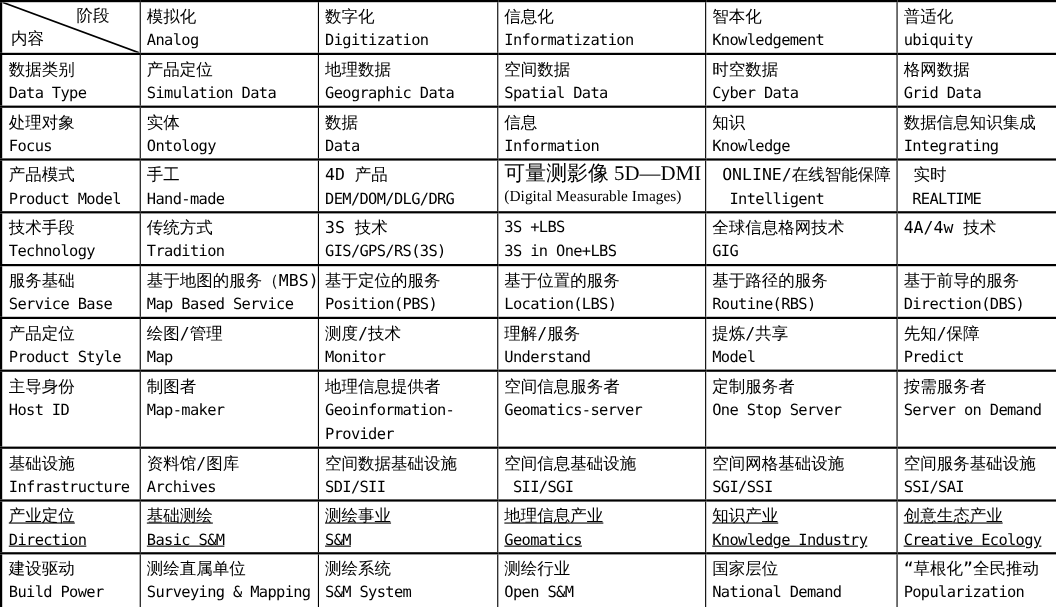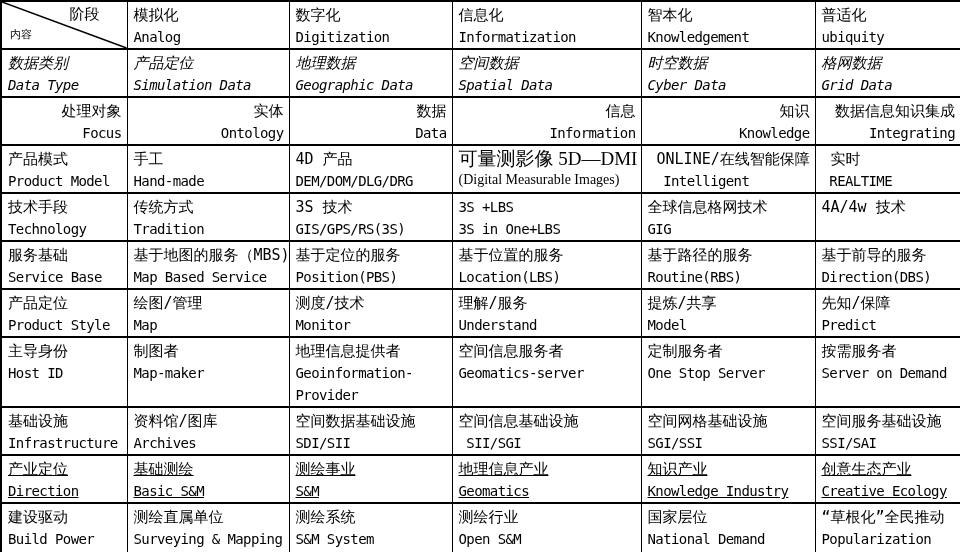--- a/index.html
+++ b/index.html
@@ -16,21 +16,21 @@
   }
   .line{white-space:pre;line-height:22px;}
   .cjk{font-size:15px;letter-spacing:0;}
   .latin{font-size:14px;letter-spacing:-0.6px;}
   .serif-cell .line{font-family:"Liberation Serif","DejaVu Serif",serif;letter-spacing:0;}
   .serif-cell .cjk{font-size:19px;line-height:21px;}
   .serif-cell .latin{font-size:14px;line-height:21px;}
   td.corner{position:relative;padding:0;}
   .diag{position:absolute;left:0;top:0;width:100%;height:100%;display:block;}
   .c-top{position:absolute;top:2px;right:27px;font-size:15px;line-height:20px;}
-  .c-bottom{position:absolute;bottom:3px;left:8px;font-size:11px;line-height:20px;}
+  .c-bottom{position:absolute;bottom:3px;left:8px;font-size:15px;line-height:20px;}
 </style>
 </head>
 <body>
 
 <table data-name="stage-table">
   <colgroup>
     <col style="width:126px">
     <col style="width:162px">
     <col style="width:163px">
     <col style="width:189px">
@@ -60,21 +60,21 @@
         </td>
         <td data-name="column-header-cell">
           <div class="line cjk" data-name="cell-line">智本化</div>
           <div class="line latin" data-name="cell-line">Knowledgement</div>
         </td>
         <td data-name="column-header-cell">
           <div class="line cjk" data-name="cell-line">普适化</div>
           <div class="line latin" data-name="cell-line">ubiquity</div>
         </td>
       </tr>
-      <tr data-name="table-row" style="height: 48px; font-style: italic;">
+      <tr data-name="table-row" style="height: 48px;">
         <td data-name="row-header-cell">
           <div class="line cjk" data-name="cell-line">数据类别</div>
           <div class="line latin" data-name="cell-line">Data Type</div>
         </td>
         <td data-name="table-cell">
           <div class="line cjk" data-name="cell-line">产品定位</div>
           <div class="line latin" data-name="cell-line">Simulation Data</div>
         </td>
         <td data-name="table-cell">
           <div class="line cjk" data-name="cell-line">地理数据</div>
@@ -86,21 +86,21 @@
         </td>
         <td data-name="table-cell">
           <div class="line cjk" data-name="cell-line">时空数据</div>
           <div class="line latin" data-name="cell-line">Cyber Data</div>
         </td>
         <td data-name="table-cell">
           <div class="line cjk" data-name="cell-line">格网数据</div>
           <div class="line latin" data-name="cell-line">Grid Data</div>
         </td>
       </tr>
-      <tr data-name="table-row" style="height: 47px; text-align: right;">
+      <tr data-name="table-row" style="height: 47px;">
         <td data-name="row-header-cell">
           <div class="line cjk" data-name="cell-line">处理对象</div>
           <div class="line latin" data-name="cell-line">Focus</div>
         </td>
         <td data-name="table-cell">
           <div class="line cjk" data-name="cell-line">实体</div>
           <div class="line latin" data-name="cell-line">Ontology</div>
         </td>
         <td data-name="table-cell">
           <div class="line cjk" data-name="cell-line">数据</div>

